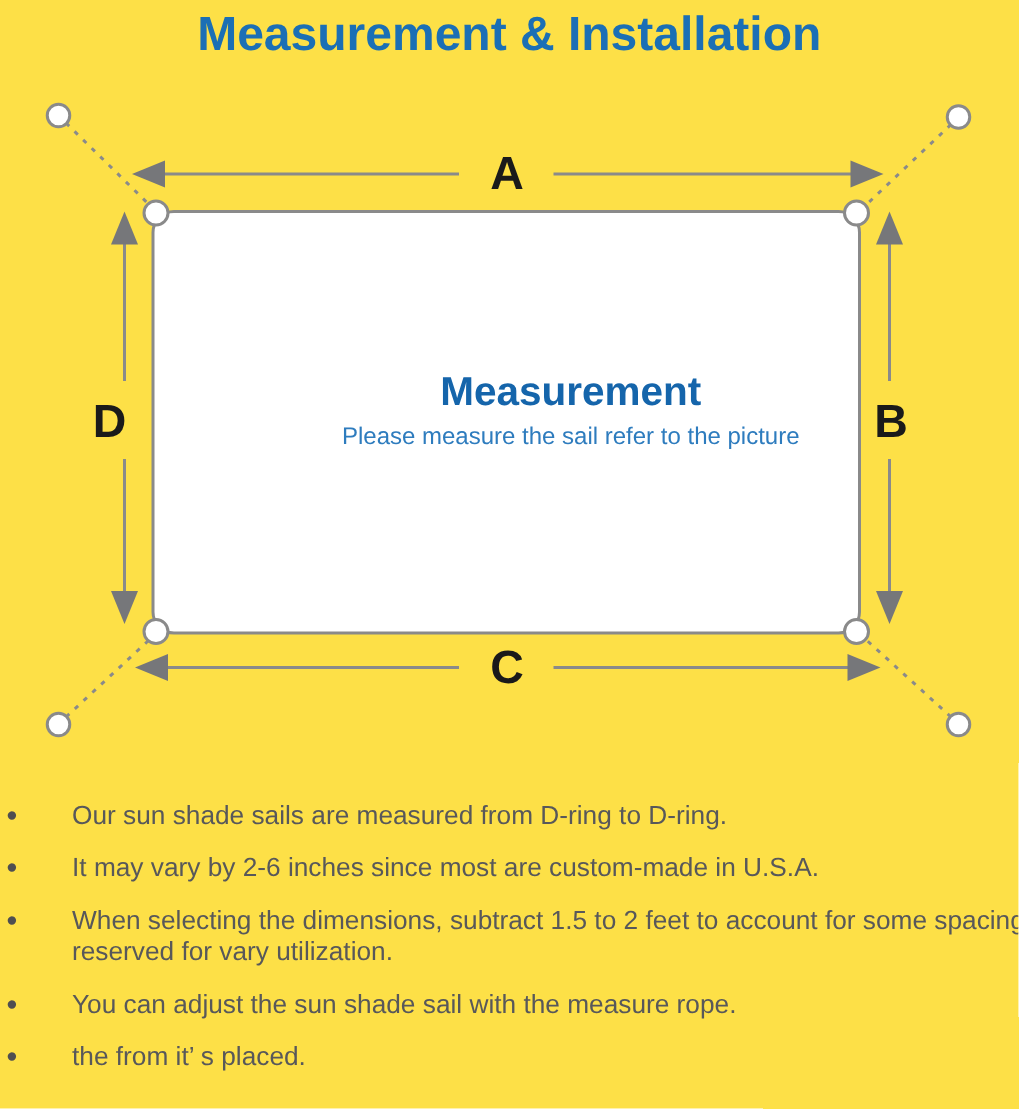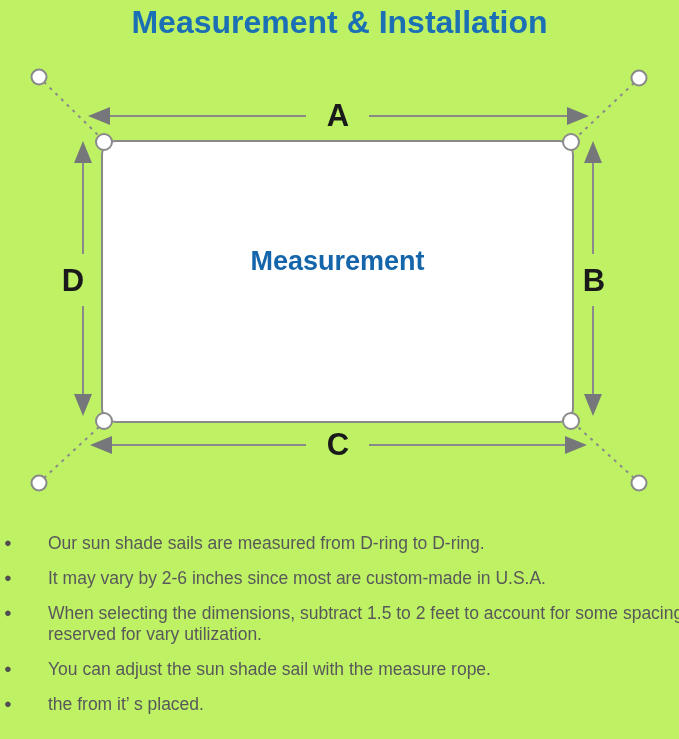--- a/index.html
+++ b/index.html
@@ -1,20 +1,20 @@
 <!DOCTYPE html>
 <html><head>
 <meta charset="utf-8">
 <style>
   html, body { margin: 0; padding: 0; background: #ffffff; }
   .canvas {
     position: relative;
     width: 679px;
     height: 739px;
-    background: #bef264;
+    background: #fde047;
     overflow: hidden;
     font-family: "Liberation Sans", sans-serif;
   }
   .page-title {
     margin: 0;
     padding-top: 4px;
     text-align: center;
     font-size: 32px;
     font-weight: bold;
     letter-spacing: 0px;
@@ -30,20 +30,21 @@
     font-family: "Liberation Sans", sans-serif;
     font-size: 31px;
     font-weight: bold;
     fill: #1a1a1a;
   }
   .center-text {
     position: absolute;
     left: 102px; top: 198px;
     width: 471px;
     text-align: center;
+    padding-left: 43px;
   }
   .center-heading {
     font-size: 27px;
     font-weight: bold;
     color: #1565ab;
   }
   .center-subheading {
     margin-top: 6px;
     font-size: 16px;
     color: #2e7cbe;
@@ -137,20 +138,21 @@
       </g>
 
       <text x="338" y="126" text-anchor="middle" class="dim-label">A</text>
       <text x="594" y="291" text-anchor="middle" class="dim-label">B</text>
       <text x="338" y="455" text-anchor="middle" class="dim-label">C</text>
       <text x="73" y="291" text-anchor="middle" class="dim-label">D</text>
     </svg>
 
     <div class="center-text">
       <div class="center-heading">Measurement</div>
+      <div class="center-subheading">Please measure the sail refer to the picture</div>
     </div>
   </div>
 
   <ul class="notes">
     <li>
       <span class="note-dot">●</span>
       <div class="note-line">Our sun shade sails are measured from D-ring to D-ring.</div>
     </li>
     <li>
       <span class="note-dot">●</span>

